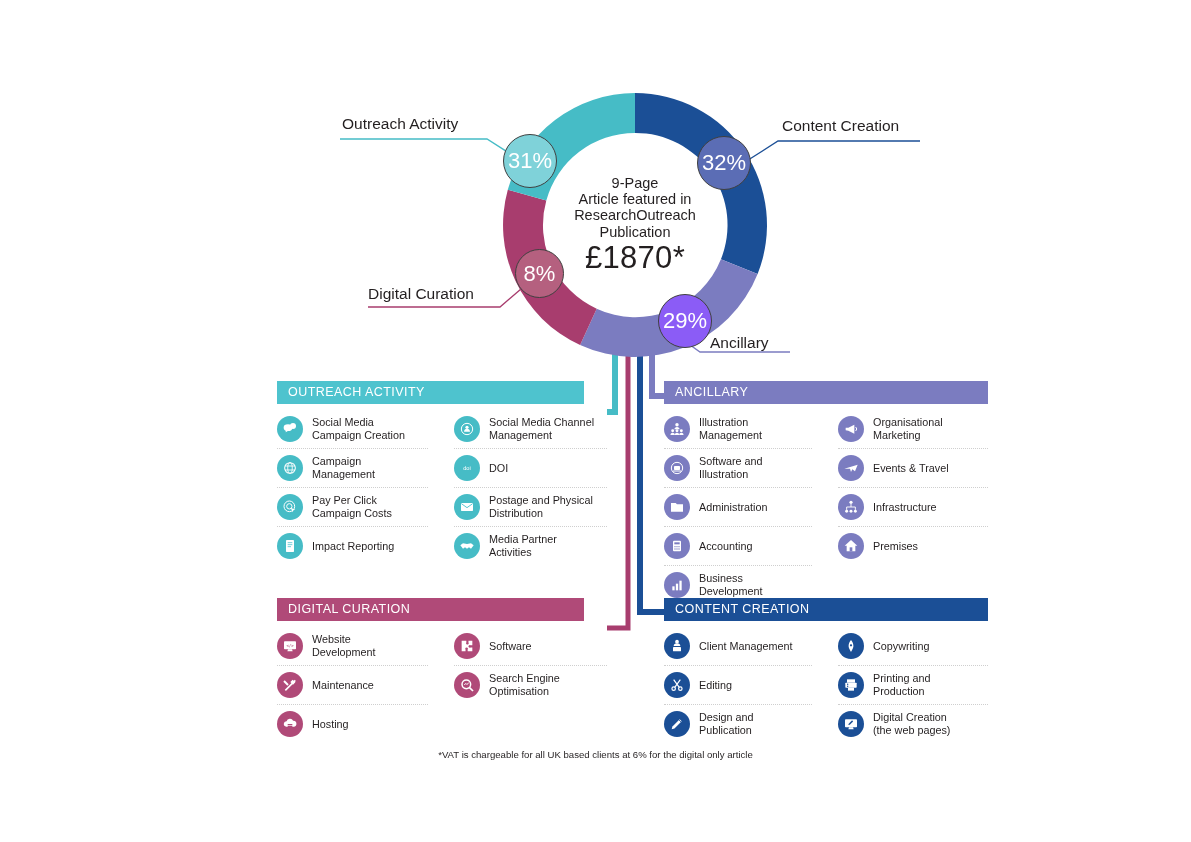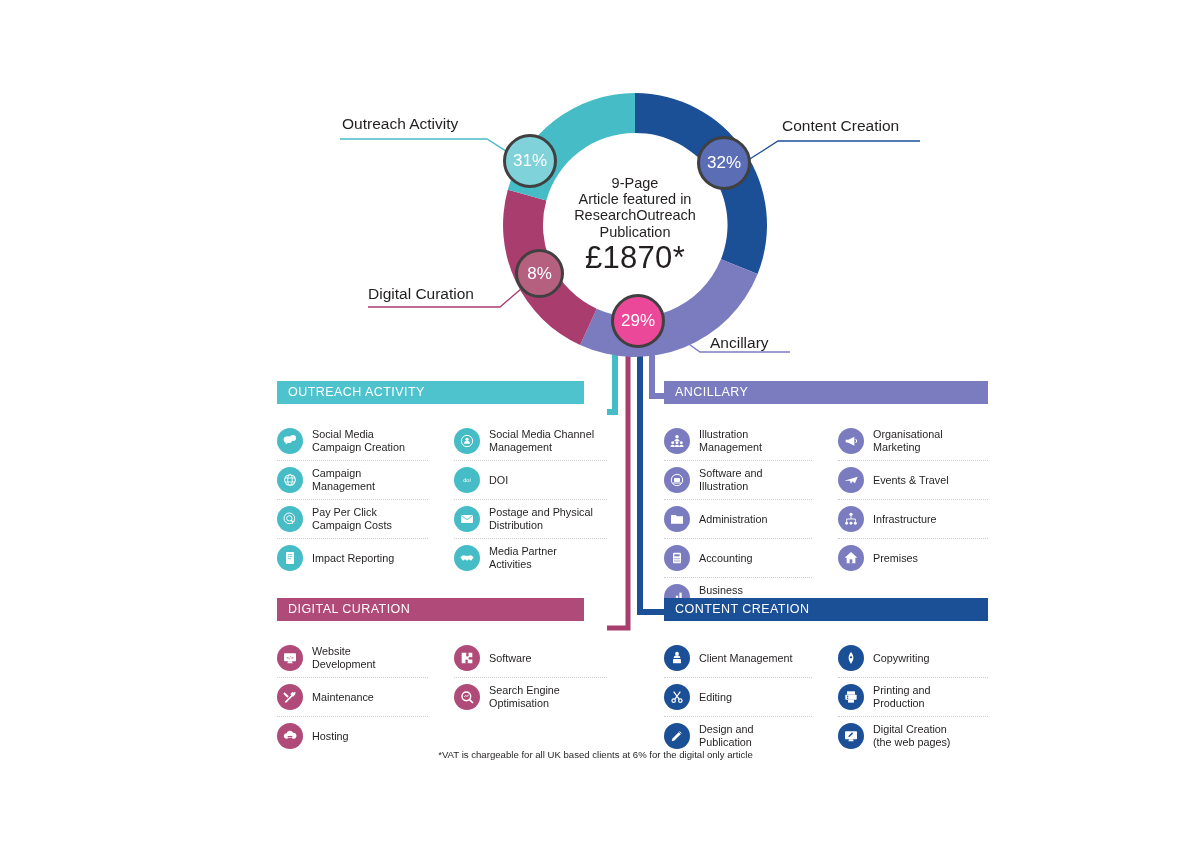--- a/index.html
+++ b/index.html
@@ -16,41 +16,41 @@
 
   
   .donut-wrap{position:absolute;left:490px;top:85px;width:290px;height:280px;}
   .donut-center{position:absolute;left:50%;top:50%;transform:translate(-50%,-50%);
        width:178px;text-align:center;line-height:1.12;}
   .donut-center .l1,.donut-center .l2,.donut-center .l3,.donut-center .l4{
        font-size:14.5px;color:#231f20;display:block;}
   .donut-center .price{display:block;font-size:31px;color:#231f20;margin-top:1px;
        letter-spacing:.3px;}
 
-  .badge{position:absolute;border-radius:50%;border:3px solid #404040;
+  .badge{position:absolute;border-radius:50%;border:1px solid #404040;
        display:flex;align-items:center;justify-content:center;color:#fff;
-       font-size:17px;box-sizing:border-box;}
+       font-size:22px;box-sizing:border-box;}
   .b31{left:503px;top:134px;width:54px;height:54px;background:#7fd2d9;}
   .b32{left:697px;top:136px;width:54px;height:54px;background:#5b6db5;}
-  .b29{left:611px;top:294px;width:54px;height:54px;background:#ec4899;}
+  .b29{left:658px;top:294px;width:54px;height:54px;background:#8b5cf6;}
   .b8 {left:515px;top:249px;width:49px;height:49px;background:#b5607f;}
 
   
   .calloutlbl{position:absolute;font-size:15.5px;color:#231f20;white-space:nowrap;}
   .lbl-outreach{left:342px;top:115px;}
   .lbl-content{left:782px;top:117px;}
   .lbl-digital{left:368px;top:285px;}
   .lbl-ancillary{left:710px;top:334px;}
 
   
   .panel{position:absolute;}
   .panel .hdr{position:relative;height:23px;}
   .panel .hdr .htxt{position:absolute;left:11px;top:4px;font-size:12.5px;
         color:#ffffff;letter-spacing:.45px;}
-  .panel .body{position:relative;padding-top:18px;}
+  .panel .body{position:relative;padding-top:6px;}
   .grid2{display:flex;}
   .col{width:50%;box-sizing:border-box;}
   .col.left{padding-right:14px;}
   .col.right{padding-left:12px;}
 
   .item{display:flex;align-items:center;min-height:34px;
         border-bottom:1px dotted #cfcfcf;padding:2px 0;}
   .item:last-child{border-bottom:none;}
   .item .ico{width:26px;height:26px;border-radius:50%;flex:0 0 26px;
         margin-right:9px;display:flex;align-items:center;justify-content:center;}

